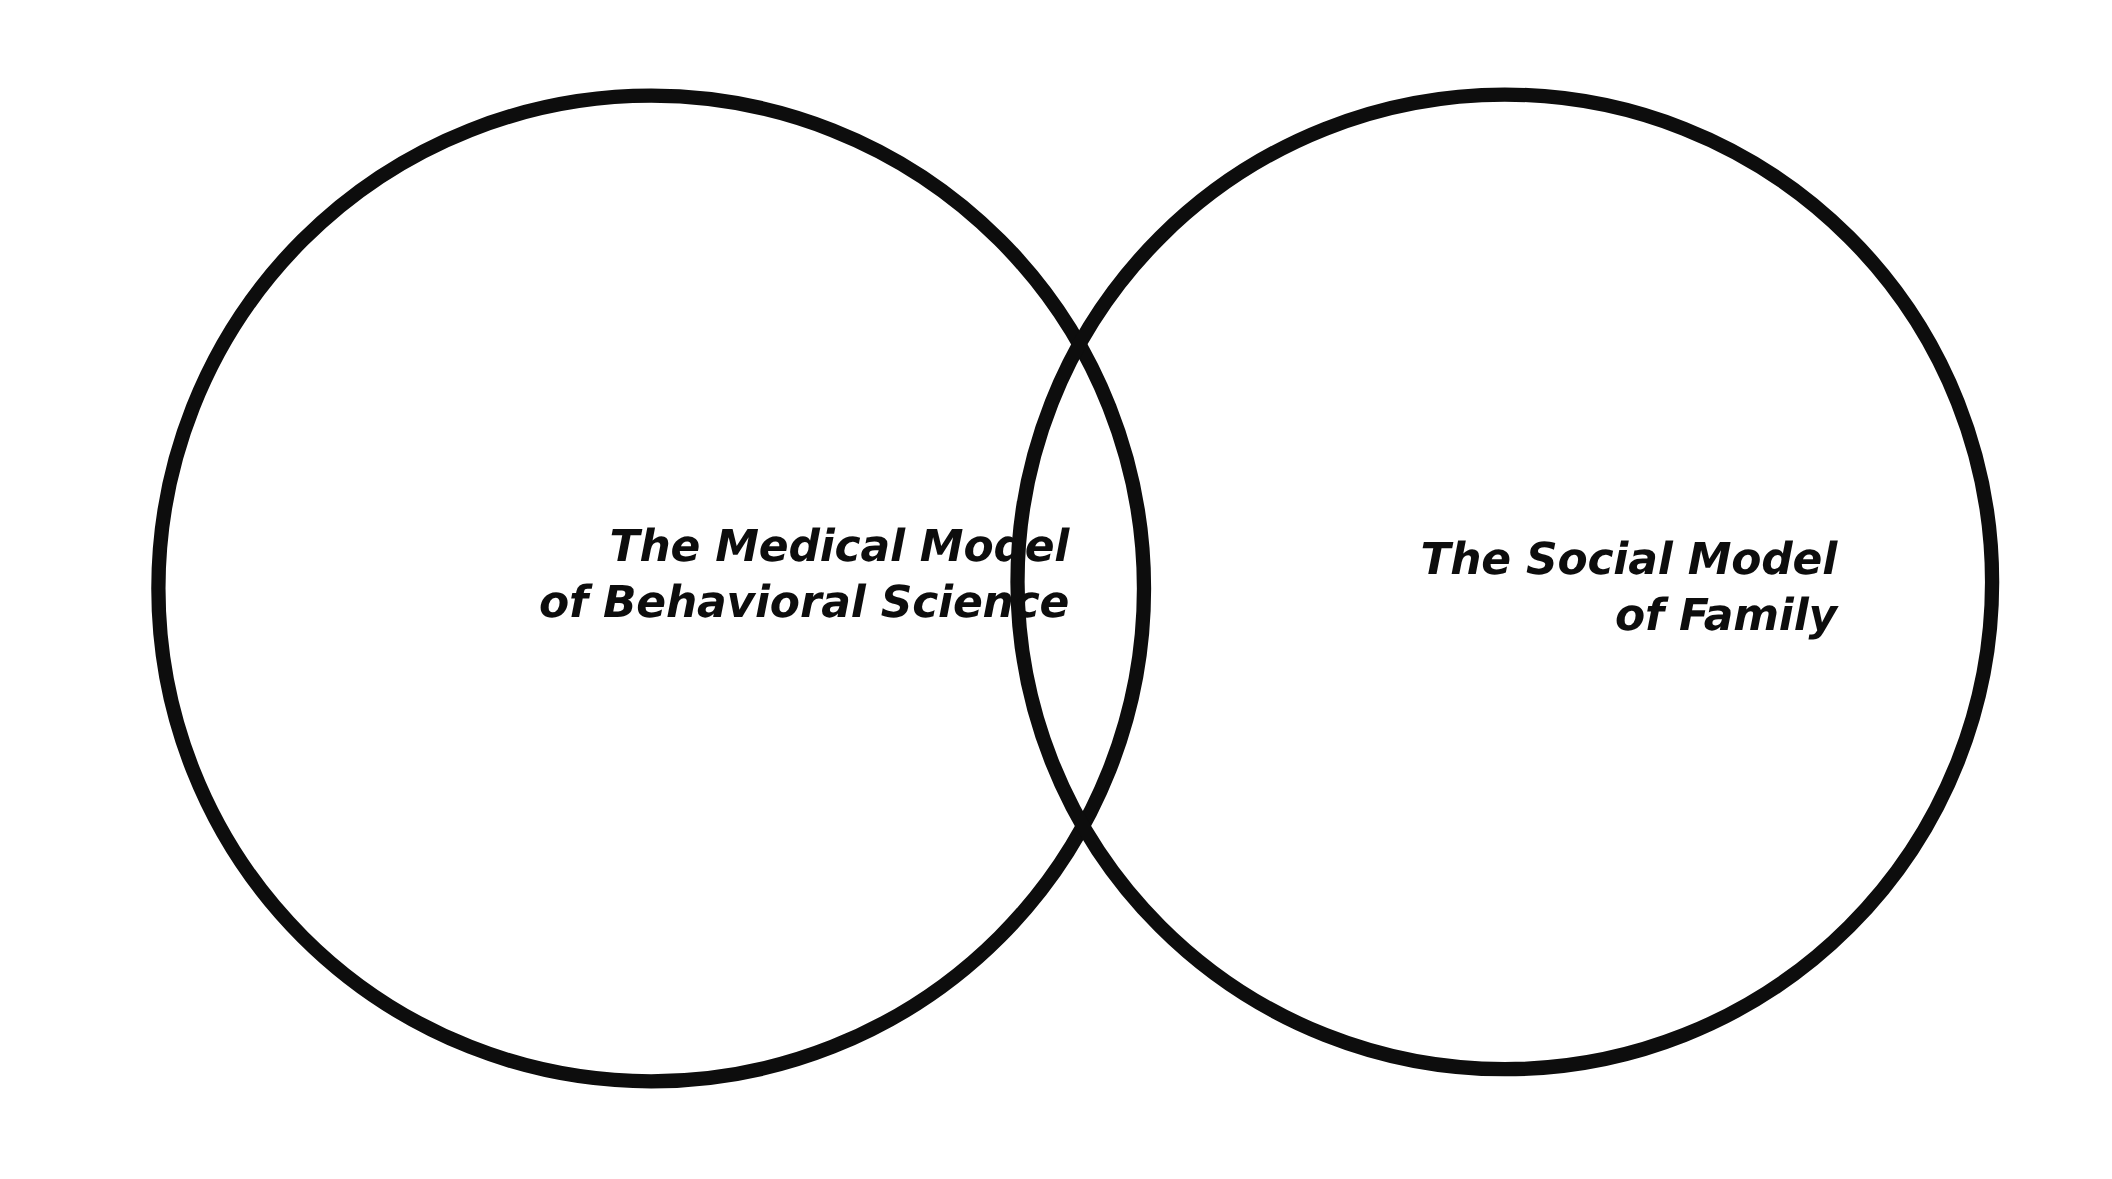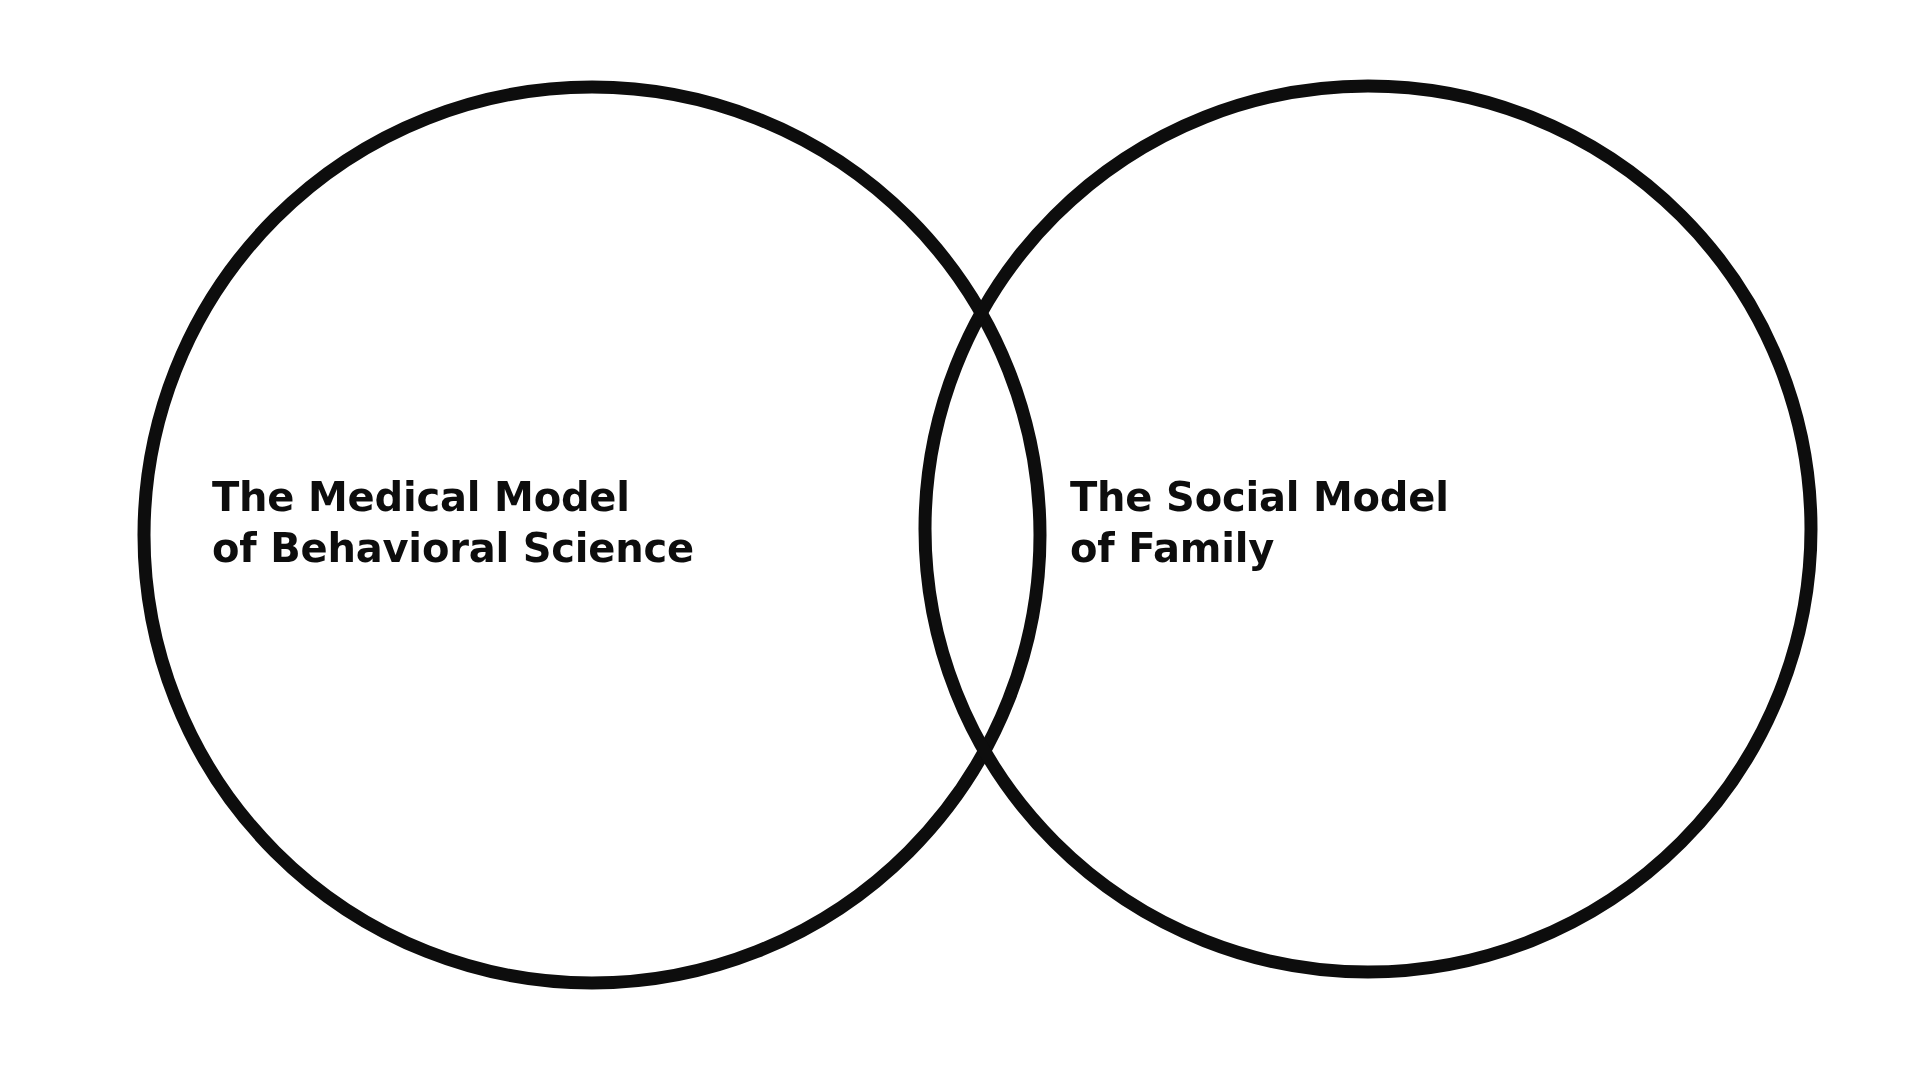--- a/index.html
+++ b/index.html
@@ -26,28 +26,29 @@
     position: absolute;
     left: 0;
     top: 0;
     width: 1920px;
     height: 1072px;
     display: block;
   }
 
   .venn-label {
     position: absolute;
-    text-align: left;
+    text-align: right;
     font-family: "DejaVu Sans", "Liberation Sans", sans-serif;
     font-weight: 700;
     color: #0d0d0d;
     letter-spacing: -0.2px;
     line-height: 1.28;
     white-space: pre-line;
     pointer-events: none;
+    font-style: italic;
   }
 
   #label-left {
     left: 212px;
     top: 472px;
     width: 760px;
     font-size: 40px;
   }
 
   #label-right {
@@ -67,16 +68,16 @@
     <rect x="0" y="0" width="1920" height="1072" fill="#ffffff"></rect>
 
     <circle id="circle-left" cx="592" cy="535" r="448" fill="none" stroke="#0d0d0d" stroke-width="13"></circle>
 
     <circle id="circle-right" cx="1368" cy="529" r="443" fill="none" stroke="#0d0d0d" stroke-width="13"></circle>
   </svg>
 
   <div class="venn-label" id="label-left" style="color: rgb(13, 13, 13);">The Medical Model
 of Behavioral Science</div>
 
-  <div class="venn-label" id="label-right" style="color: rgb(13, 13, 13);">The Social Model
+  <div class="venn-label" id="label-right" style="color: rgb(13, 13, 13); margin-top: 12px;">The Social Model
 of Family</div>
 
 </div>
 
 </body></html>

